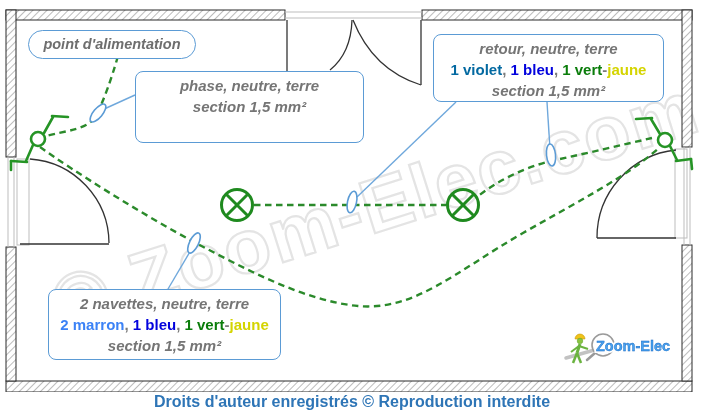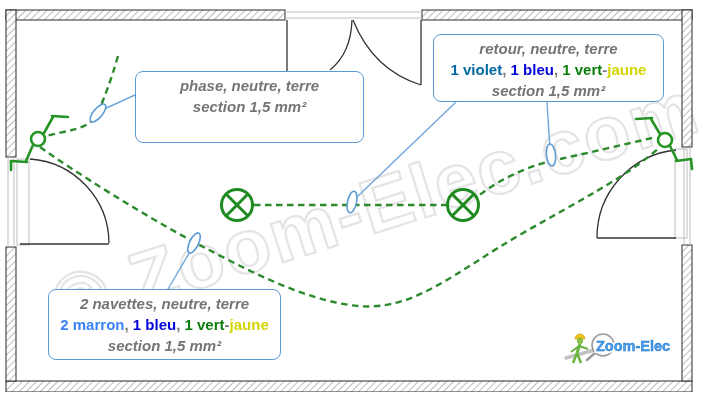--- a/index.html
+++ b/index.html
@@ -146,20 +146,23 @@
       </g>
       <g>
         <line x1="595" y1="353" x2="587" y2="360" stroke="#9a9a9a" stroke-width="2.5" stroke-linecap="round"></line>
         <circle cx="603" cy="345" r="11" fill="rgba(255,255,255,0.85)" stroke="#9a9a9a" stroke-width="1.6"></circle>
       </g>
       <text x="596" y="351" font-size="14.5" font-weight="bold" fill="#ffffff" stroke="#ffffff" stroke-width="4" paint-order="stroke">Zoom-Elec</text>
       <text x="596" y="351" font-size="14.5" font-weight="bold" fill="#4aa3ef" stroke="#1565c0" stroke-width="0.4">Zoom-Elec</text>
     </g>
   </svg>
 
+  <div class="callout" id="supply-box">
+    <span>point d'alimentation</span>
+  </div>
 
   <div class="callout" id="phase-box">
     <div class="ital">phase, neutre, terre</div>
     <div class="ital">section 1,5 mm²</div>
   </div>
 
   <div class="callout" id="retour-box">
     <div class="ital">retour, neutre, terre</div>
     <div class="wires">
       <span style="color: #0369a1;">1 violet</span><span style="color: rgb(122, 122, 122);">, </span><span style="color: rgb(2, 2, 221);">1 bleu</span><span style="color: rgb(122, 122, 122);">, </span><span style="color: rgb(11, 125, 11);">1 vert</span><span style="color: rgb(122, 122, 122);">-</span><span style="color: rgb(212, 212, 0);">jaune</span>
@@ -168,13 +171,14 @@
   </div>
 
   <div class="callout" id="navettes-box">
     <div class="ital">2 navettes, neutre, terre</div>
     <div class="wires">
       <span style="color: #3b82f6;">2 marron</span><span style="color: rgb(122, 122, 122);">, </span><span style="color: rgb(2, 2, 221);">1 bleu</span><span style="color: rgb(122, 122, 122);">, </span><span style="color: rgb(11, 125, 11);">1 vert</span><span style="color: rgb(122, 122, 122);">-</span><span style="color: rgb(212, 212, 0);">jaune</span>
     </div>
     <div class="ital">section 1,5 mm²</div>
   </div>
 
+  <div id="footer-caption">Droits d'auteur enregistrés © Reproduction interdite</div>
 </div>
 
 </body></html>

